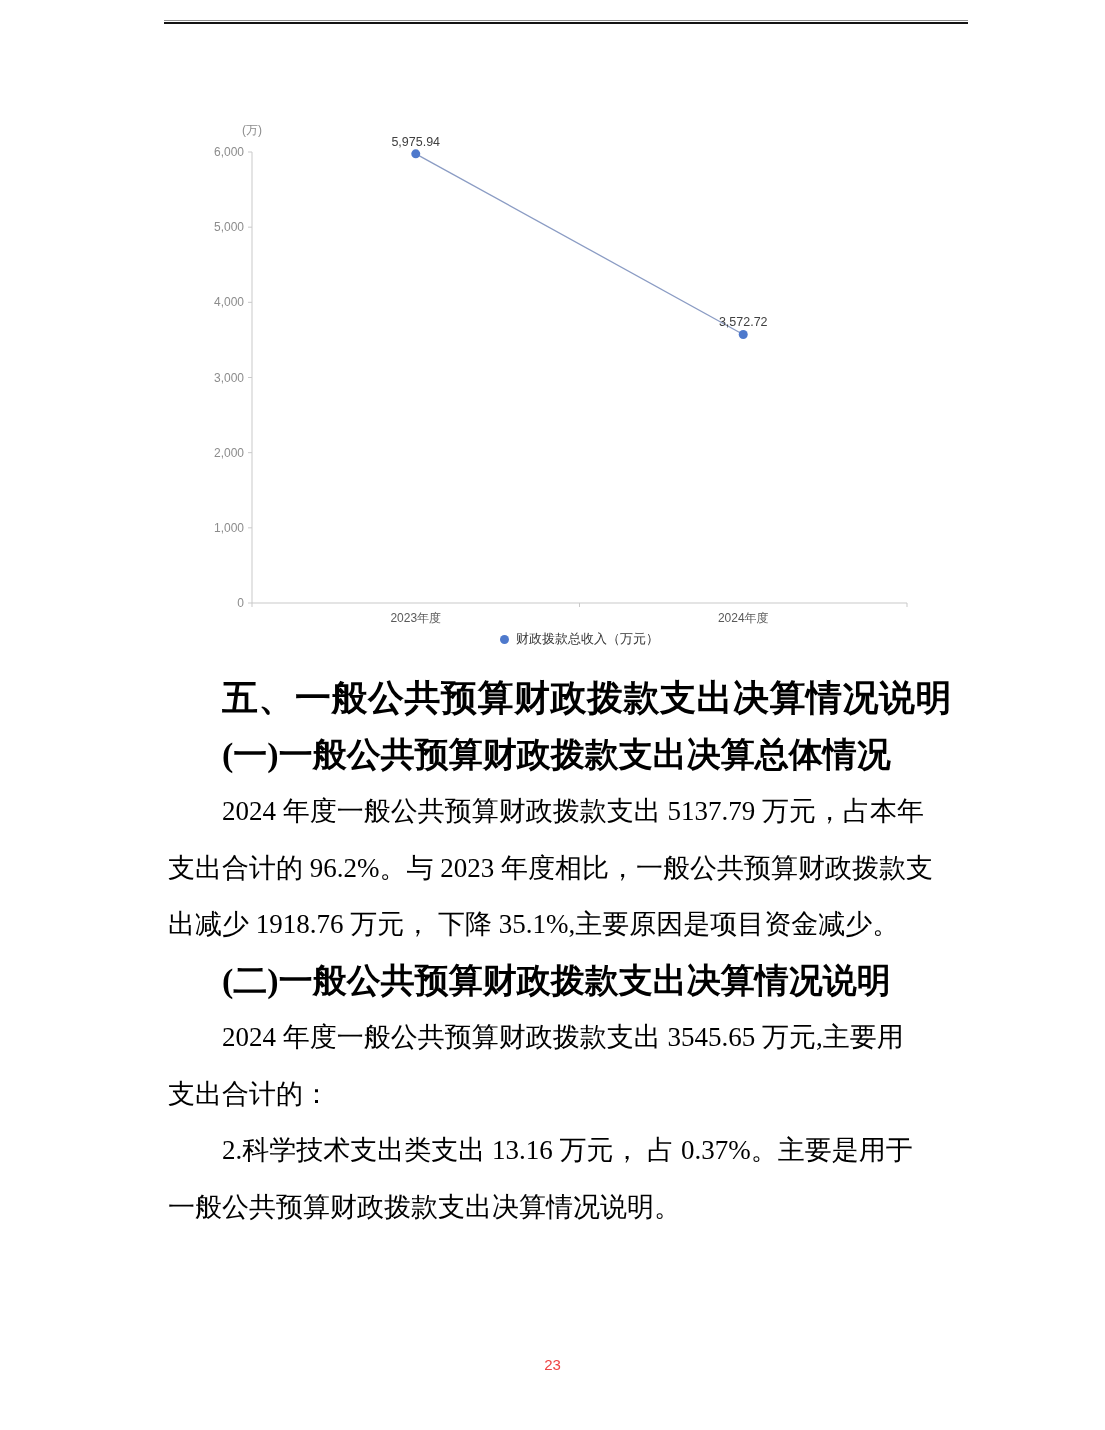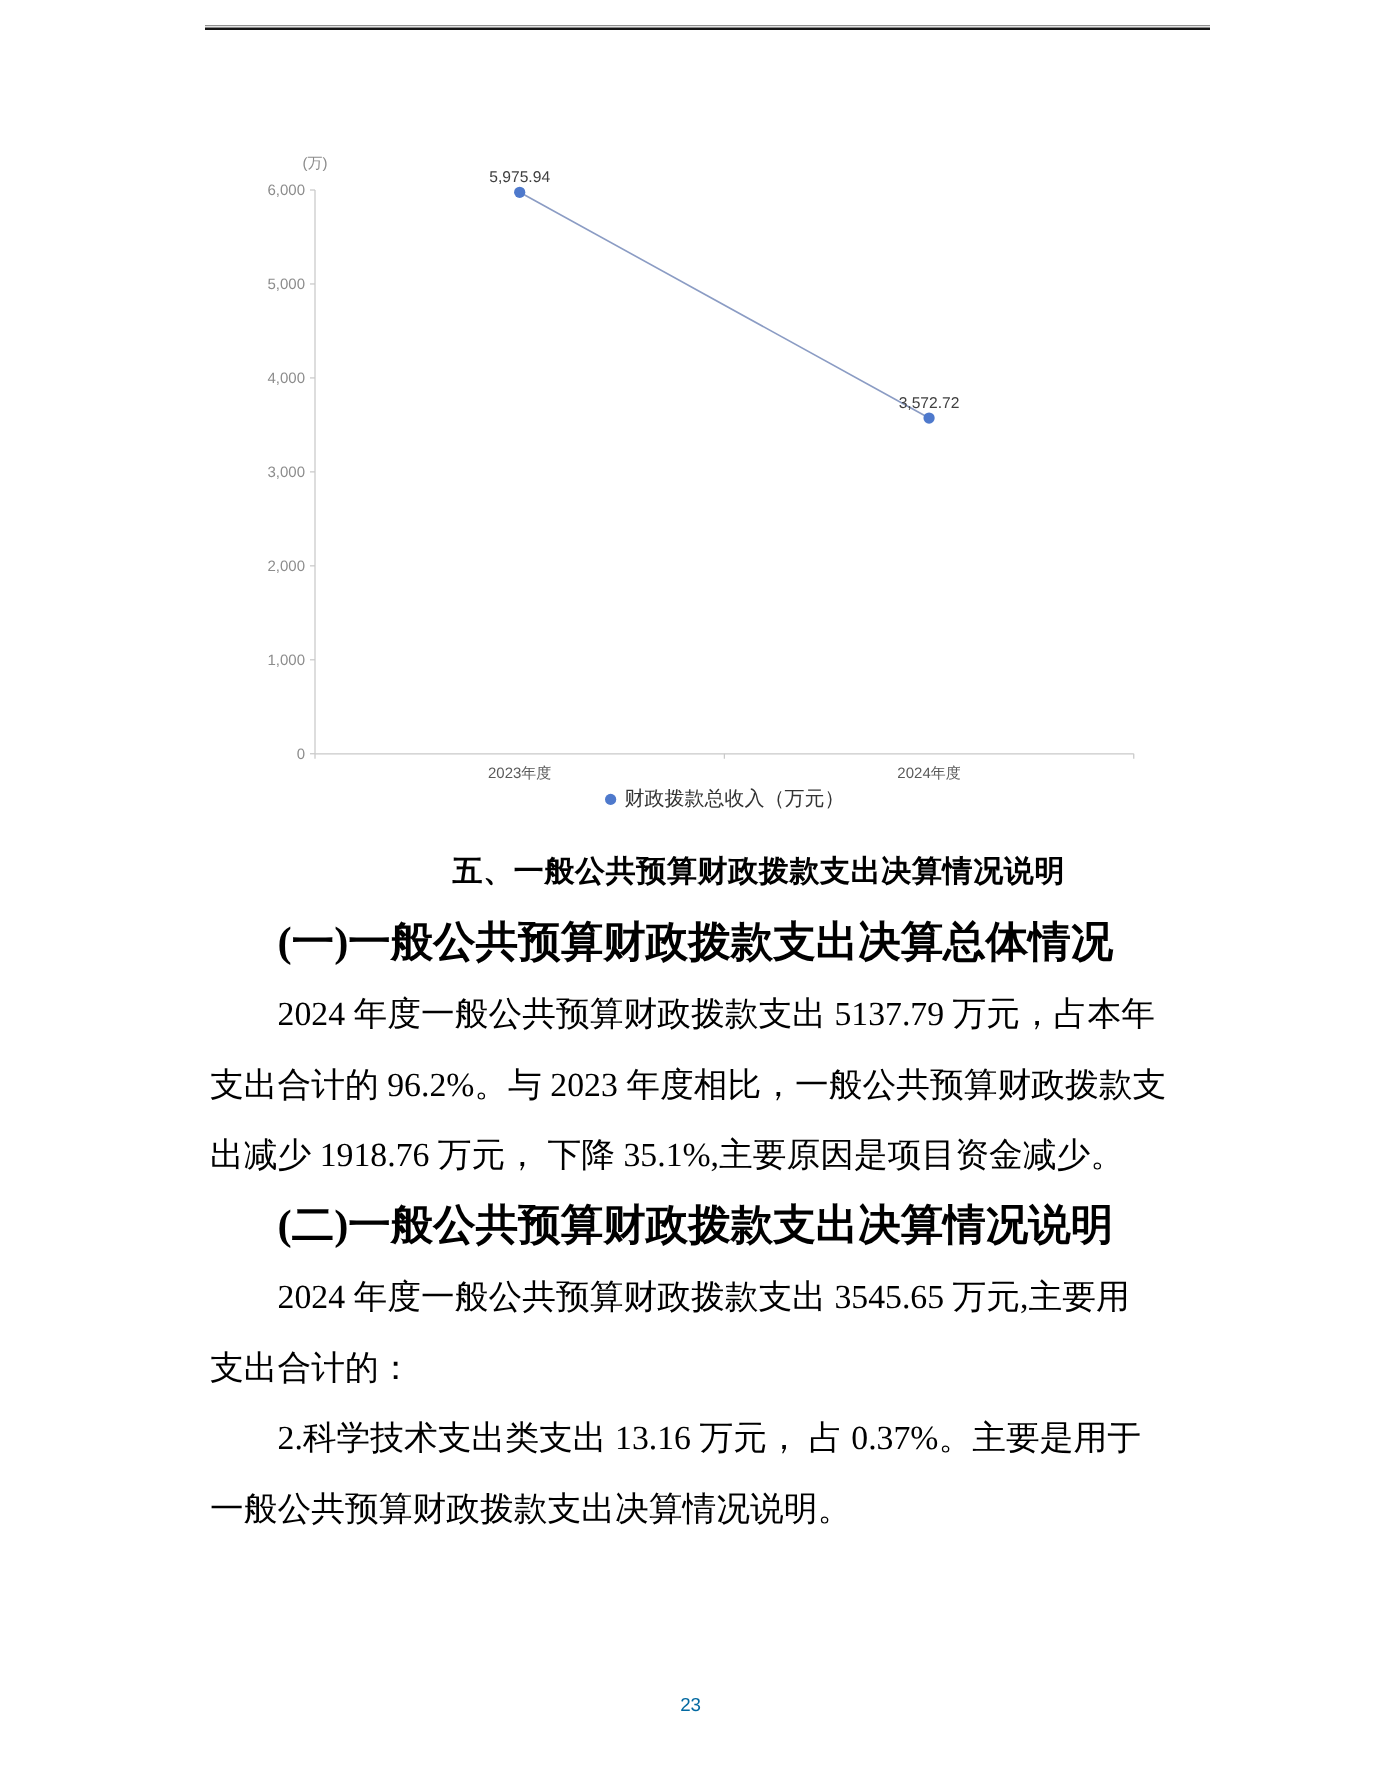--- a/index.html
+++ b/index.html
@@ -11,38 +11,38 @@
   .rule-thin{position:absolute;left:164px;top:20px;width:804px;height:1px;background:#8f8f8f;}
   .rule-thick{position:absolute;left:164px;top:22px;width:804px;height:2px;background:#141414;}
 
   
   .chart{position:absolute;left:0;top:0;width:1105px;height:665px;}
   #chart-svg{position:absolute;left:0;top:0;}
   #chart-svg text{font-family:"Liberation Sans", sans-serif;}
   .legend{
     position:absolute;left:252px;top:630px;width:655px;height:18px;
     display:flex;align-items:center;justify-content:center;gap:7px;
-    font-family:"Liberation Sans", sans-serif;font-size:16px;color:#333;
+    font-family:"Liberation Sans", sans-serif;font-size:13px;color:#333;
   }
   .legend-dot{width:9px;height:9px;border-radius:50%;background:#4e79cc;flex:0 0 auto;}
 
   
   .content{position:absolute;left:168px;top:670px;width:824px;}
   .row{height:56.5px;line-height:56.5px;white-space:nowrap;}
   .row.heading{
-    font-family:"Liberation Sans", sans-serif;font-weight:700;font-size:24px;
-    padding-left:54px;letter-spacing:0.5px;text-align:center;
+    font-family:"Liberation Sans", sans-serif;font-weight:700;font-size:36px;
+    padding-left:54px;letter-spacing:0.5px;
   }
   .row.sub{font-size:34px;padding-left:54px;font-weight:600;}
   .row.line{font-size:27px;}
   .row.first{padding-left:54px;}
 
   .page-number{
     position:absolute;left:0;top:1356px;width:100%;text-align:center;
-    font-family:"Liberation Sans", sans-serif;font-size:15px;color:#0369a1;
+    font-family:"Liberation Sans", sans-serif;font-size:15px;color:#ef4444;
   }
 </style>
 </head>
 <body>
 
 <div class="rule-thin"></div>
 <div class="rule-thick"></div>
 
 <div class="chart">
   <svg id="chart-svg" width="1105" height="665" viewBox="0 0 1105 665">

